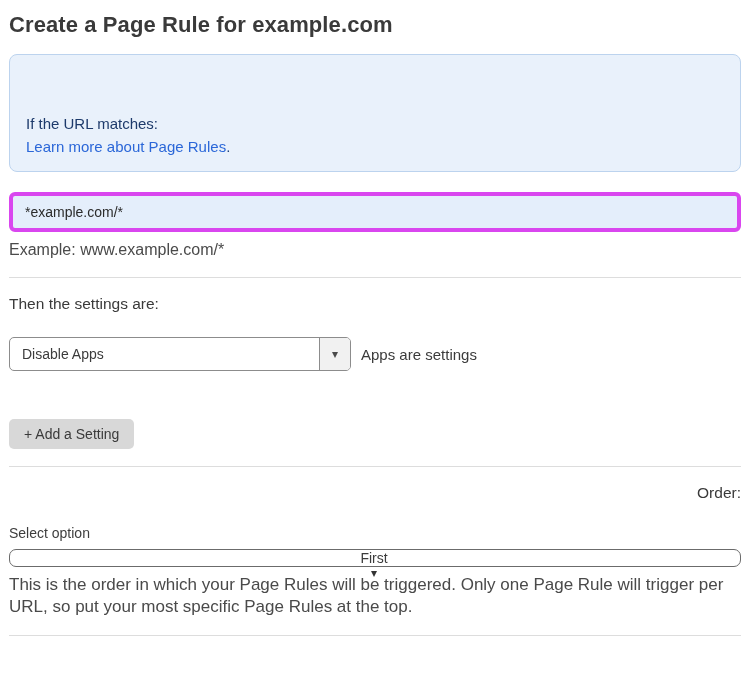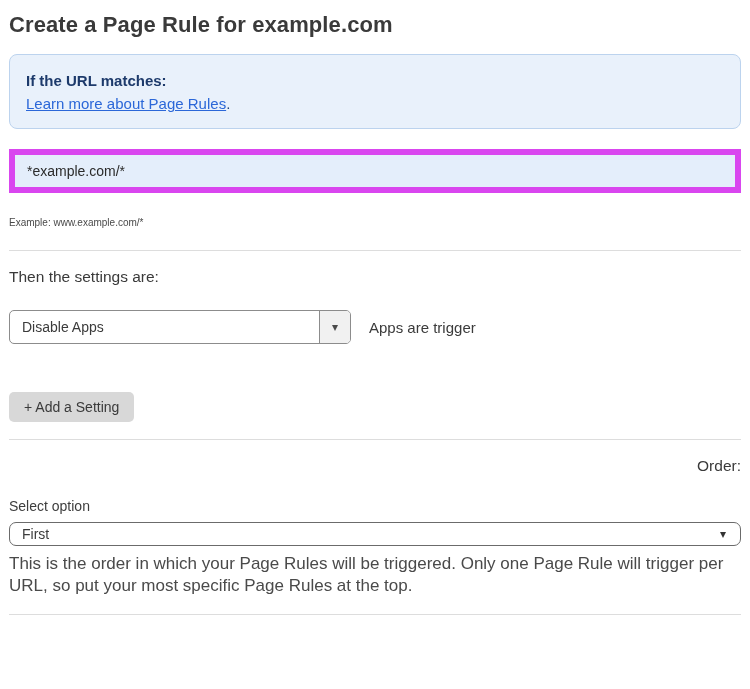--- a/index.html
+++ b/index.html
@@ -24,51 +24,51 @@
     background: #e9f1fb;
     border: 1px solid #bcd3ee;
     border-radius: 8px;
     padding: 14px 16px 13px 16px;
     font-size: 15px;
     line-height: 23px;
     color: #24457c;
     margin-bottom: 20px;
   }
   .info-box .info-heading {
-    font-weight: bold;
+    font-weight: normal;
     color: #1d3a6b;
+    margin-top: 43px;
   }
   .info-box .info-link {
     color: #2b67d8;
-    text-decoration: underline;
     cursor: pointer;
   }
   .info-box .info-link-suffix { color: #24457c; }
 
   
   .field-label {
     font-size: 14px;
     color: #3d3d3d;
     margin-bottom: 8px;
   }
   .helper-text {
-    font-size: 10px;
+    font-size: 16px;
     color: #4a4a4a;
-    margin-top: 19px;
+    margin-top: 7px;
     line-height: 21px;
   }
 
   
   .url-input {
     display: block;
     width: 100%;
     height: 32px;
     background: #e4eefb;
-    border: 6px solid #d946ef;
-    border-radius: 0;
+    border: 4px solid #d946ef;
+    border-radius: 6px;
     padding: 16px 12px;
     font-family: "Liberation Sans", sans-serif;
     font-size: 14px;
     color: #2b2b2b;
     outline: none;
   }
 
   .divider {
     border: none;
     border-top: 1px solid #dddddd;
@@ -80,21 +80,21 @@
     font-weight: normal;
     color: #3a3a3a;
     margin: 4px 0 24px 0;
   }
   .section-heading.order { margin-bottom: 23px; text-align: right; }
 
   
   .setting-row {
     display: flex;
     align-items: center;
-    gap: 18px;
+    gap: 10px;
   }
   .picker {
     display: flex;
     align-items: stretch;
     width: 342px;
     height: 34px;
     background: #ffffff;
     border: 1px solid #8c8c8c;
     border-radius: 5px;
     overflow: hidden;
@@ -142,28 +142,29 @@
     height: 30px;
     padding: 0 15px;
   }
 
   
   .order-select {
     display: flex;
     align-items: center;
     justify-content: space-between;
     width: 100%;
-    height: 24px;
+    height: 18px;
     background: #ffffff;
     border: 1px solid #6b6b6b;
     border-radius: 7px;
     padding: 0 14px 0 12px;
     font-size: 14px;
     color: #3b3b3b;
     cursor: pointer;
+    flex-direction: column;
   }
   .order-select .select-arrow {
     font-size: 12px;
     color: #333333;
   }
   .order-help {
     font-size: 17px;
     color: #4a4a4a;
     margin-top: 7px;
     line-height: 22px;
@@ -187,21 +188,21 @@
 
   <hr class="divider">
 
   <div class="section-heading">Then the settings are:</div>
 
   <div class="setting-row">
     <div class="picker">
       <div class="picker-value">Disable Apps</div>
       <div class="picker-arrow">▾</div>
     </div>
-    <div class="setting-status">Apps are trigger</div>
+    <div class="setting-status">Apps are settings</div>
   </div>
 
   <button class="btn btn-gray add-setting-btn">+ Add a Setting</button>
 
   <hr class="divider">
 
   <div class="section-heading order">Order:</div>
 
   <div class="field-label">Select option</div>
   <div class="order-select">

